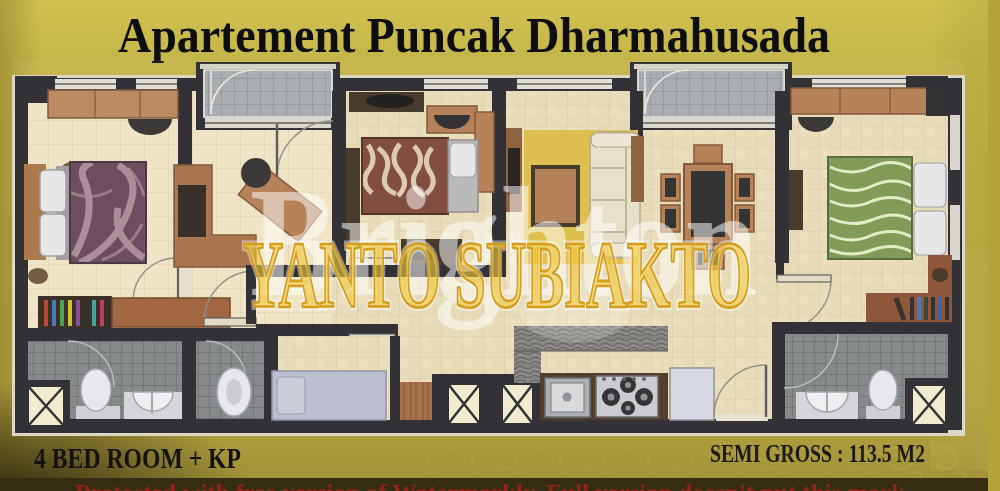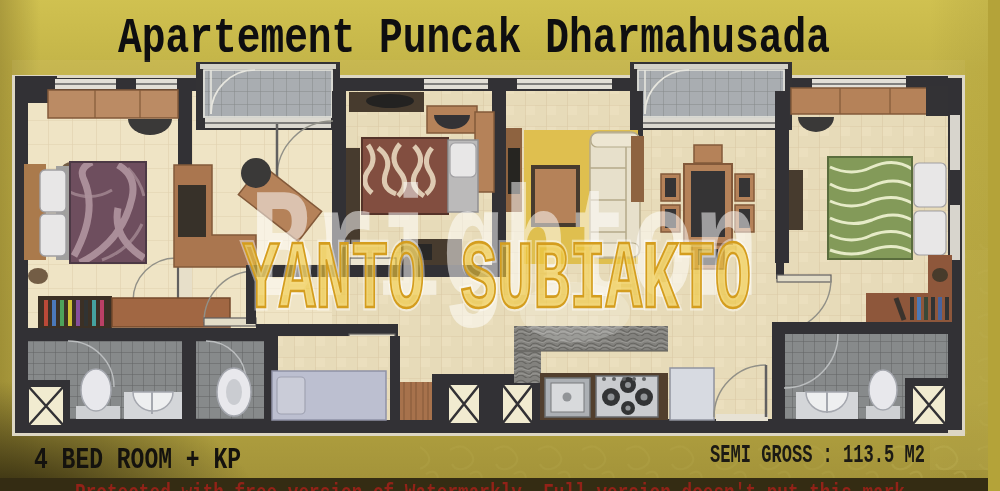--- a/index.html
+++ b/index.html
@@ -1,16 +1,16 @@
 <!DOCTYPE html>
 <html><head>
 <meta charset="utf-8">
 <style>
 html,body{margin:0;padding:0;background:#b4a339;}
-#stage{position:relative;width:988px;height:491px;overflow:hidden;font-family:Liberation Mono, monospace;}
+#stage{position:relative;width:988px;height:491px;overflow:hidden;font-family:Liberation Serif, serif;}
 #stage svg{filter:blur(0.5px) saturate(0.93);}
 </style>
 </head>
 <body>
 <div id="stage">
 <svg width="1000" height="491" viewBox="0 0 1000 491">
 <defs>
 <linearGradient id="bgGold" x1="0" y1="0" x2="0" y2="1">
   <stop offset="0" stop-color="#d2c148"></stop>
   <stop offset="0.14" stop-color="#c5b440"></stop>

